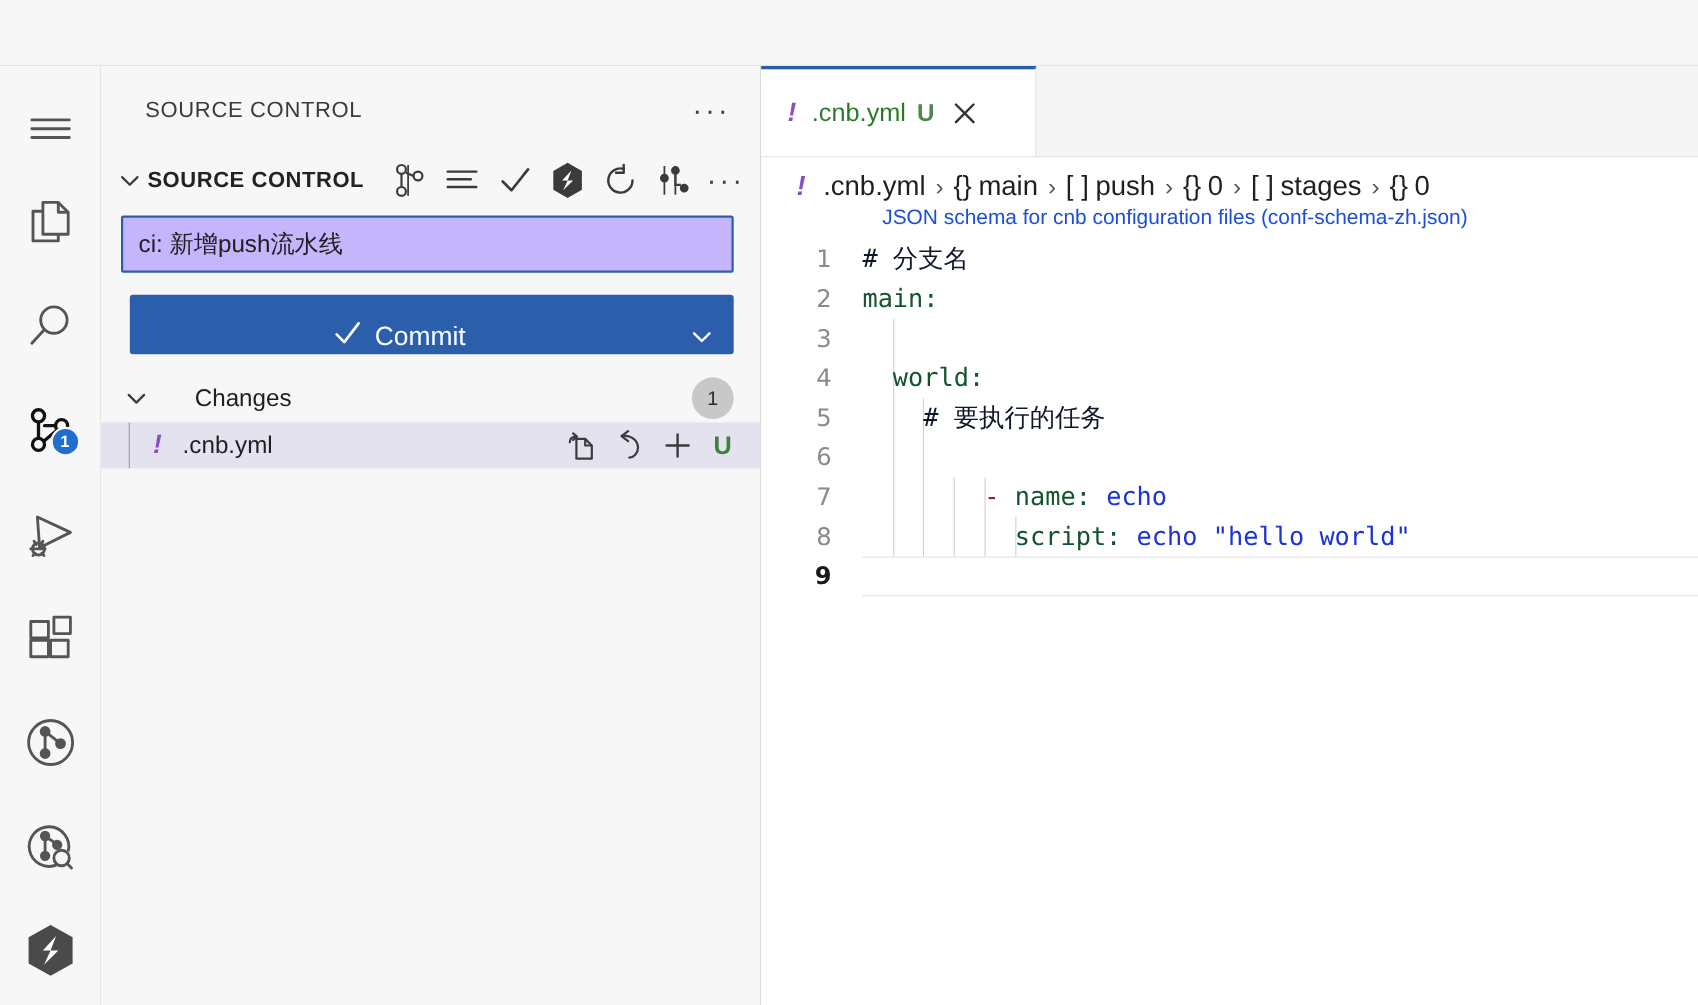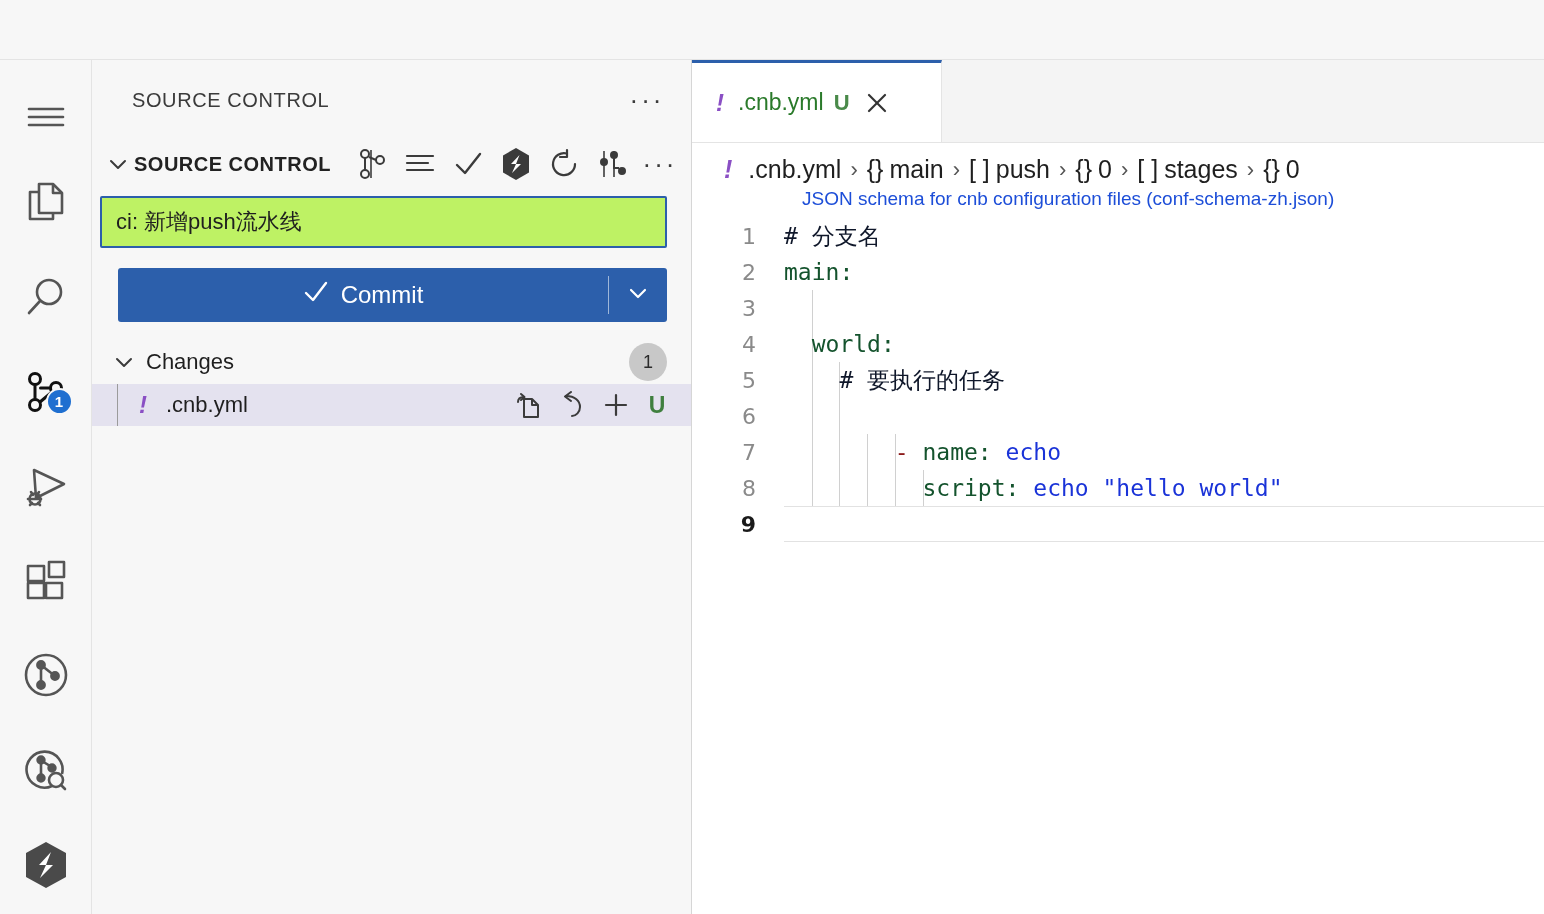--- a/index.html
+++ b/index.html
@@ -66,48 +66,48 @@
   .sc-header {
     display: flex; align-items: center; height: 48px; padding-left: 10px; padding-right: 12px;
   }
   .sc-chev { width: 32px; display:flex; align-items:center; justify-content:center; color:#3b3b3b; }
   .sc-label { font-size: 20px; font-weight: 700; color: #222; letter-spacing: .5px; margin-right: 12px; white-space: nowrap; }
   .sc-actions { display:flex; align-items:center; gap: 10px; margin-left: auto; }
   .sc-act { width: 38px; height: 38px; display:flex; align-items:center; justify-content:center; color: #3b3b3b; }
   .sc-act.ellipsis { font-size: 26px; letter-spacing: 3px; }
 
   .commit-input {
-    margin: 8px 24px 0 8px;
+    margin: 8px 24px 0 18px;
     height: 52px;
     border: 2px solid #2c5fab;
-    background: #bef264;
+    background: #c4b5fd;
     border-radius: 2px;
     display: flex; align-items: center;
     padding: 0 14px;
     font-size: 22px;
     color: #1f1f1f;
   }
   .commit-btn-row {
     margin: 20px 24px 0 26px;
     height: 54px; display: flex;
     background: #2c5fab; color: #ffffff;
-    border-radius: 3px; overflow: hidden;
+    border-radius: 3px; overflow: hidden; align-items: flex-end;
   }
   .commit-btn-main {
     flex: 1 1 auto; display:flex; align-items:center; justify-content:center;
     gap: 12px; font-size: 24px; font-weight: 400;
   }
   .commit-btn-sep { width: 1px; background: rgba(255,255,255,.55); margin: 8px 0; }
   .commit-btn-drop {
     width: 58px; display:flex; align-items:center; justify-content:center;
   }
 
   .changes-header {
     margin-top: 18px; height: 44px; display: flex; align-items: center;
-    padding-left: 16px; padding-right: 24px;
+    padding-left: 16px; padding-right: 24px; gap: 31px;
   }
   .changes-chev { width: 32px; display:flex; align-items:center; justify-content:center; color:#3b3b3b; }
   .changes-label { font-size: 22px; color: #1f1f1f; margin-left: 6px; }
   .changes-badge {
     margin-left: auto;
     min-width: 38px; height: 38px; border-radius: 19px;
     background: #c8c8c8; color: #2b2b2b;
     font-size: 18px; display: flex; align-items: center; justify-content: center;
     padding: 0 10px;
   }

